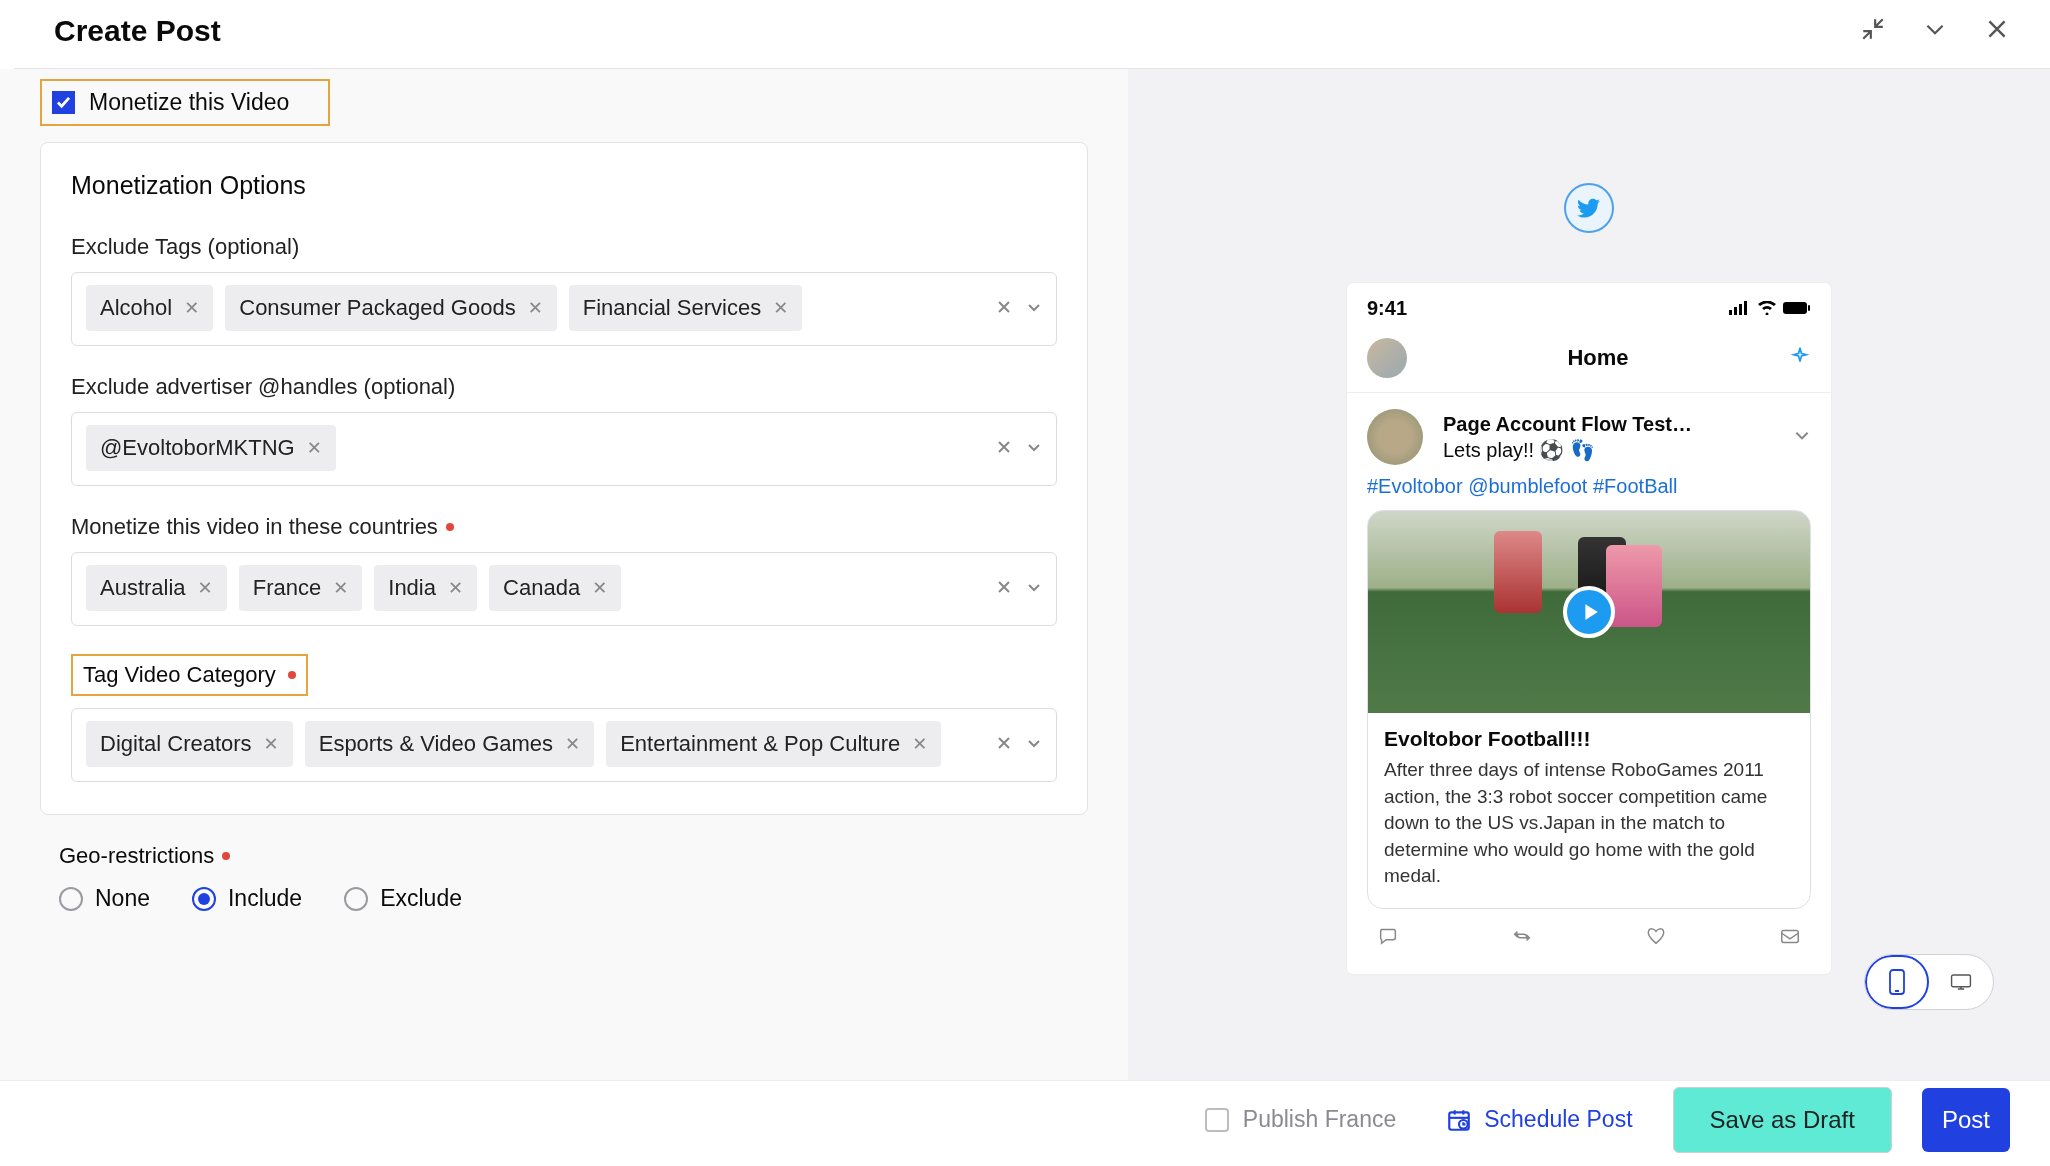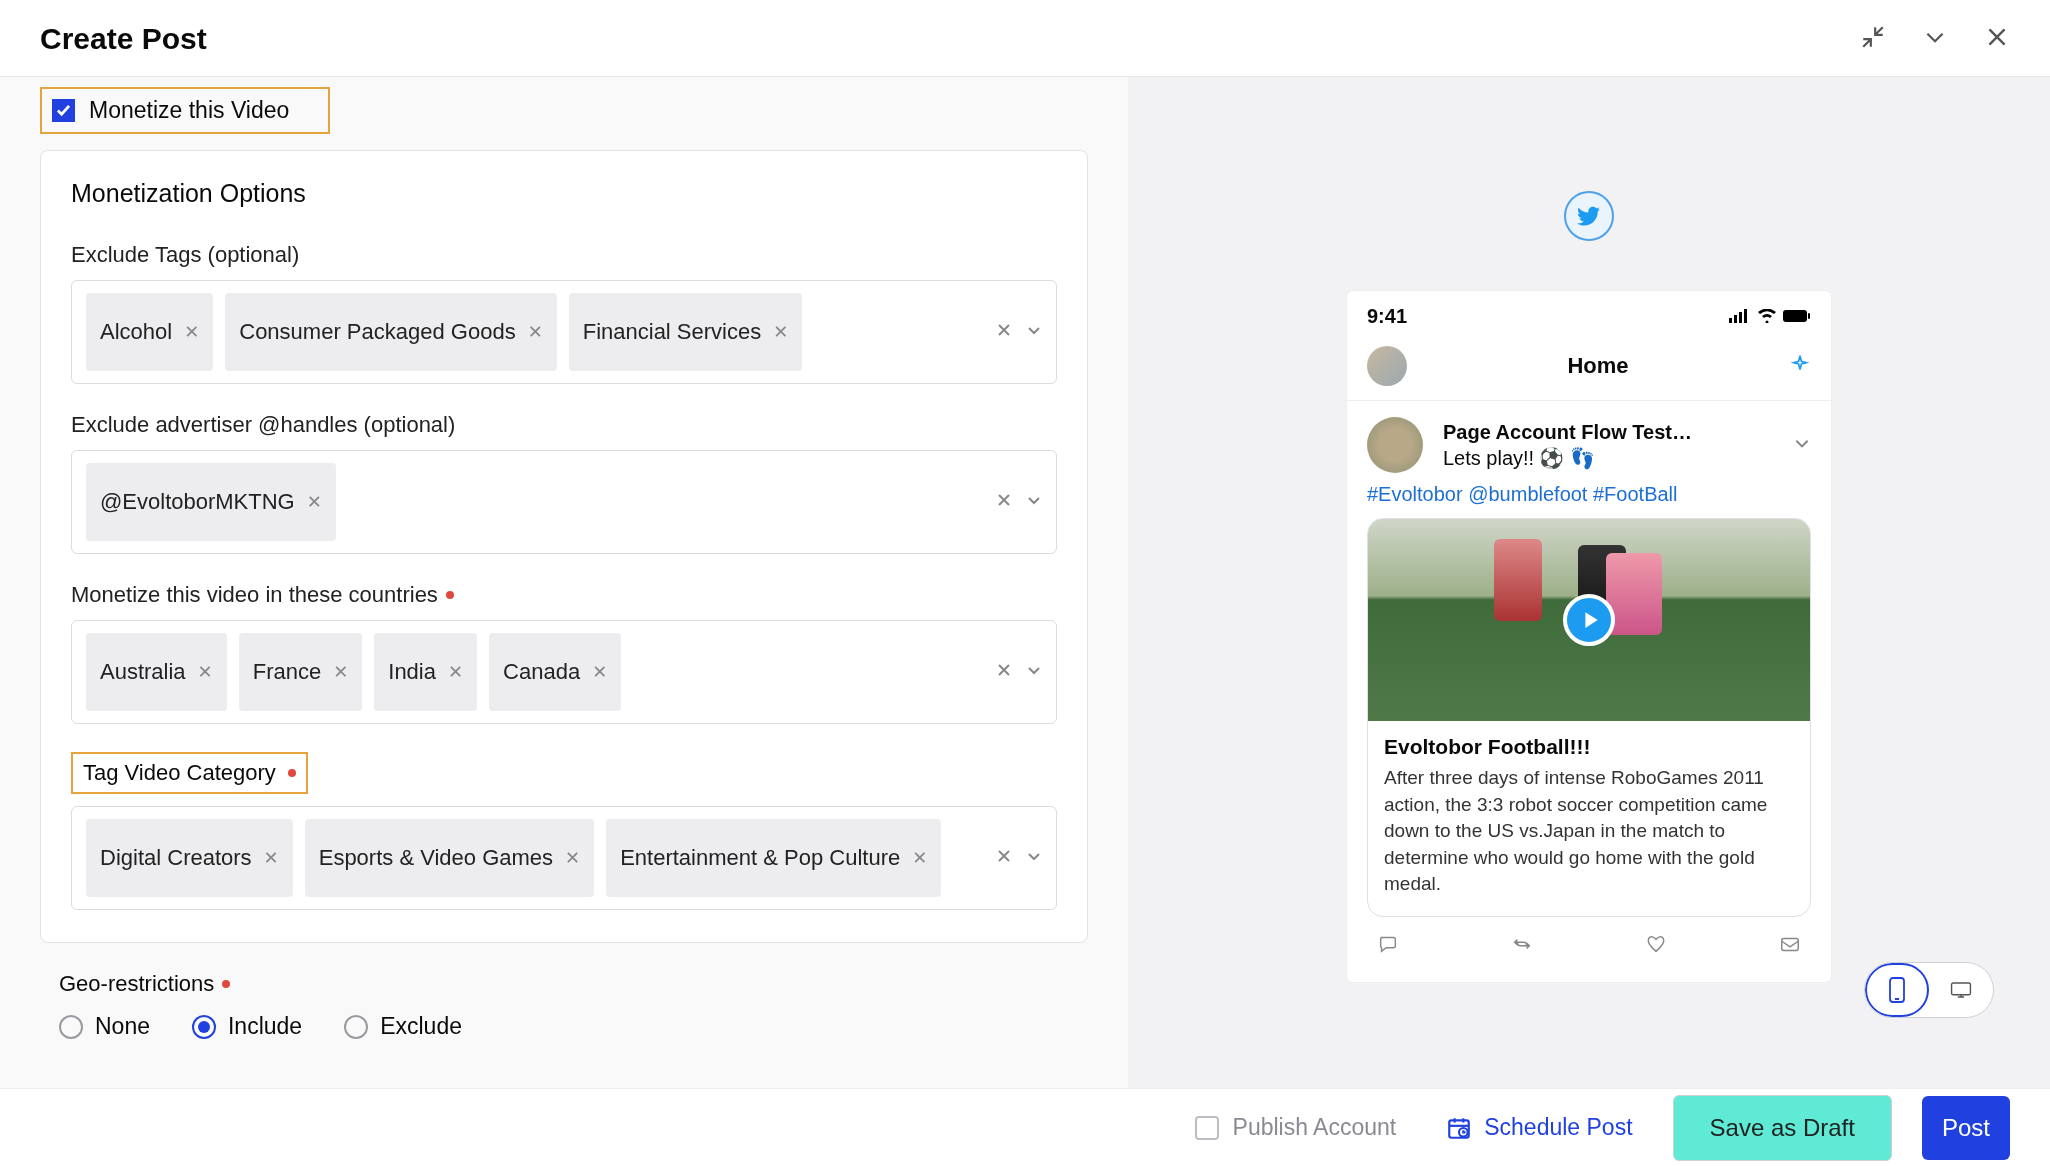--- a/index.html
+++ b/index.html
@@ -1,34 +1,34 @@
 <!DOCTYPE html>
 <html><head>
 <meta charset="utf-8">
 <style>
   * { box-sizing: border-box; margin:0; padding:0; }
   html,body{ width:2050px; height:1166px; font-family: -apple-system, Helvetica, Arial, sans-serif; background:#fff; color:#0a0a0a; }
-  .header{ display:flex; align-items:center; justify-content:space-between; padding:22px 40px 20px 40px; border-bottom:1px solid #e5e5e5; }
+  .header{ display:flex; align-items:center; justify-content:space-between; padding:14px 40px 20px 40px; border-bottom:1px solid #e5e5e5;margin-left:14px; }
   .header h1{ font-size:30px; font-weight:700; }
   .header-icons{ display:flex; gap:36px; color:#555; }
   .header-icons svg{ width:26px; height:26px; cursor:pointer; }
   .body{ display:flex; height:1011px; }
   .left{ width:1128px; background:#f9f9fa; padding:10px 40px 20px 40px; overflow:auto; }
   .right{ flex:1; background:#f2f2f4; position:relative; }
   .checkbox-row{ display:flex; align-items:center; gap:14px; padding:8px 10px; border:2px solid #e6a43c; width:290px; }
   .checkbox{ width:23px; height:23px; background:#2041e0; display:flex; align-items:center; justify-content:center; }
   .checkbox svg{ width:15px; height:13px; stroke:#fff; stroke-width:3; fill:none; }
   .checkbox-row span{ font-size:23px; }
   .card{ background:#fff; border:1px solid #e3e3e6; border-radius:8px; margin-top:16px; padding:28px 30px 32px 30px; }
   .card h2{ font-size:25px; font-weight:400; margin-bottom:34px; }
   .label{ font-size:22px; color:#222; margin-bottom:12px; display:flex; align-items:center; gap:8px; }
   .req-dot{ width:8px; height:8px; border-radius:50%; background:#e0483e; display:inline-block; }
   .select-box{ border:1px solid #dcdce0; border-radius:6px; padding:12px 14px; display:flex; align-items:flex-start; gap:10px; margin-bottom:28px; position:relative; min-height:74px; }
   .tags-wrap{ display:flex; flex-wrap:wrap; gap:12px; flex:1; }
-  .tag{ background:#ededf0; border-radius:4px; padding:26px 14px; display:flex; align-items:center; gap:12px; font-size:22px; color:#222; }
+  .tag{ background:#ededf0; border-radius:4px; padding:10px 14px; display:flex; align-items:center; gap:12px; font-size:22px; color:#222; }
   .tag-x{ color:#888; font-size:18px; cursor:pointer; }
   .select-controls{ position:absolute; right:14px; top:50%; transform:translateY(-50%); display:flex; align-items:center; gap:14px; color:#888; }
   .select-controls svg{ width:16px; height:16px; }
   .tvc-hl{ display:inline-flex; align-items:center; gap:12px; border:2px solid #e6a43c; padding:6px 10px; margin-bottom:12px; }
   .tvc-hl span{ font-size:22px; }
   .geo-section{ margin-top:28px; padding-left:4px;margin-left:15px; }
   .geo-title{ font-size:22px; margin-bottom:16px; display:flex; align-items:center; gap:8px; }
   .radio-row{ display:flex; gap:42px; align-items:center; }
   .radio-item{ display:flex; align-items:center; gap:12px; font-size:23px; cursor:pointer; }
   .radio-outer{ width:24px; height:24px; border:2px solid #9a9aa0; border-radius:50%; display:flex; align-items:center; justify-content:center; }
@@ -338,21 +338,21 @@
             <line x1="14" y1="17" x2="14" y2="20"></line>
           </svg>
         </div>
     </div>
   </div>
 </div>
 
 <div class="footer">
   <div class="pub-another">
     <div class="chk-empty"></div>
-    <span>Publish Account</span>
+    <span>Publish France</span>
   </div>
   <div class="sched">
     <svg viewBox="0 0 24 24">
         <rect x="3" y="5" width="18" height="16" rx="2"></rect>
         <line x1="3" y1="10" x2="21" y2="10"></line>
         <line x1="8" y1="3" x2="8" y2="7"></line>
         <line x1="16" y1="3" x2="16" y2="7"></line>
         <circle cx="16" cy="16" r="4"></circle>
         <path d="M16 14 v2 h2"></path>
       </svg>

